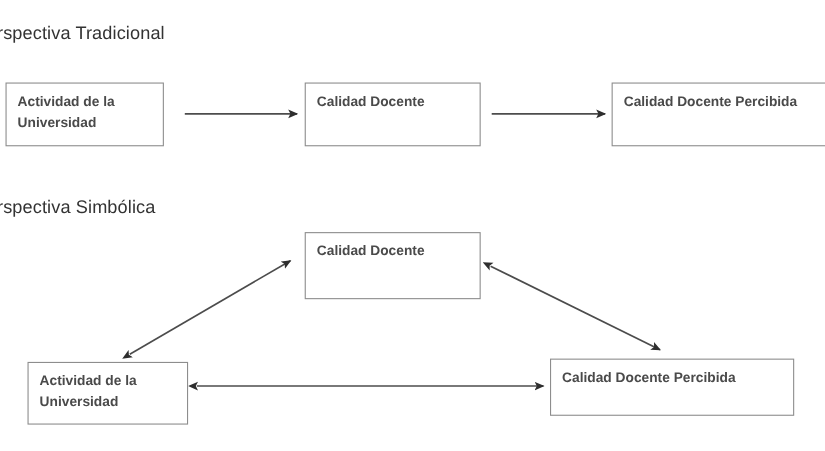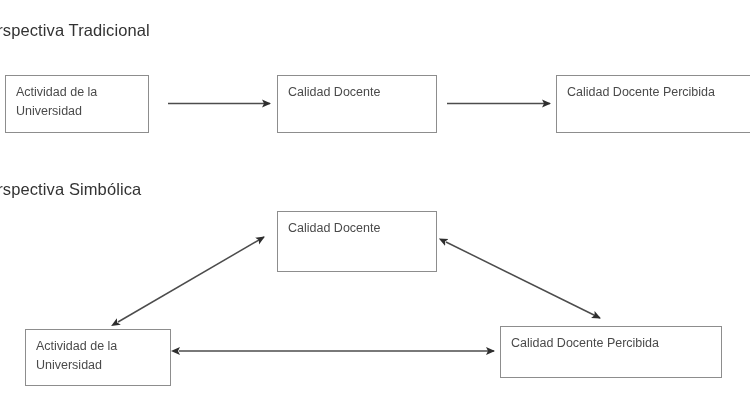--- a/index.html
+++ b/index.html
@@ -34,20 +34,21 @@
     position: absolute;
     box-sizing: border-box;
     border: 1px solid #8d8d8d;
     background: #ffffff;
     color: #4a4a4a;
     font-size: 12.5px;
     line-height: 19px;
     padding: 7px 10px 0 10px;
     white-space: pre-line;
     z-index: 3;
+    font-weight: bold;
   }
 
   
   #node-t-actividad   { left: 5px;   top: 75px;  width: 144px; height: 58px; }
   #node-t-calidad     { left: 277px; top: 75px;  width: 160px; height: 58px; }
   #node-t-percibida   { left: 556px; top: 75px;  width: 212px; height: 58px; }
 
   
   #node-s-calidad     { left: 277px; top: 211px; width: 160px; height: 61px; }
   #node-s-actividad   { left: 25px;  top: 329px; width: 146px; height: 57px; }

